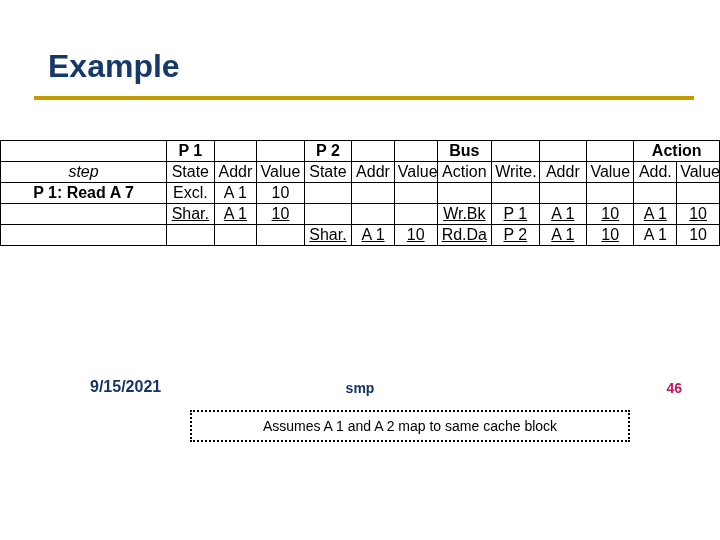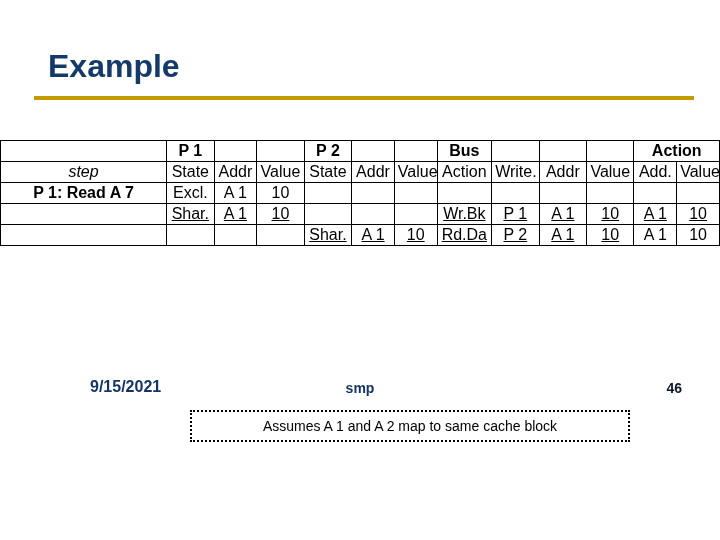--- a/index.html
+++ b/index.html
@@ -94,21 +94,21 @@
     width: 720px;
     text-align: center;
     color: #143463;
     font-size: 14px;
     font-weight: bold;
   }
   .footer-page {
     position: absolute;
     bottom: 48px;
     right: 38px;
-    color: #0f172a;
+    color: #be185d;
     font-size: 14px;
     font-weight: bold;
   }
 </style>
 </head>
 <body>
 
 <div class="slide">
 
   <div class="title">Example</div>

